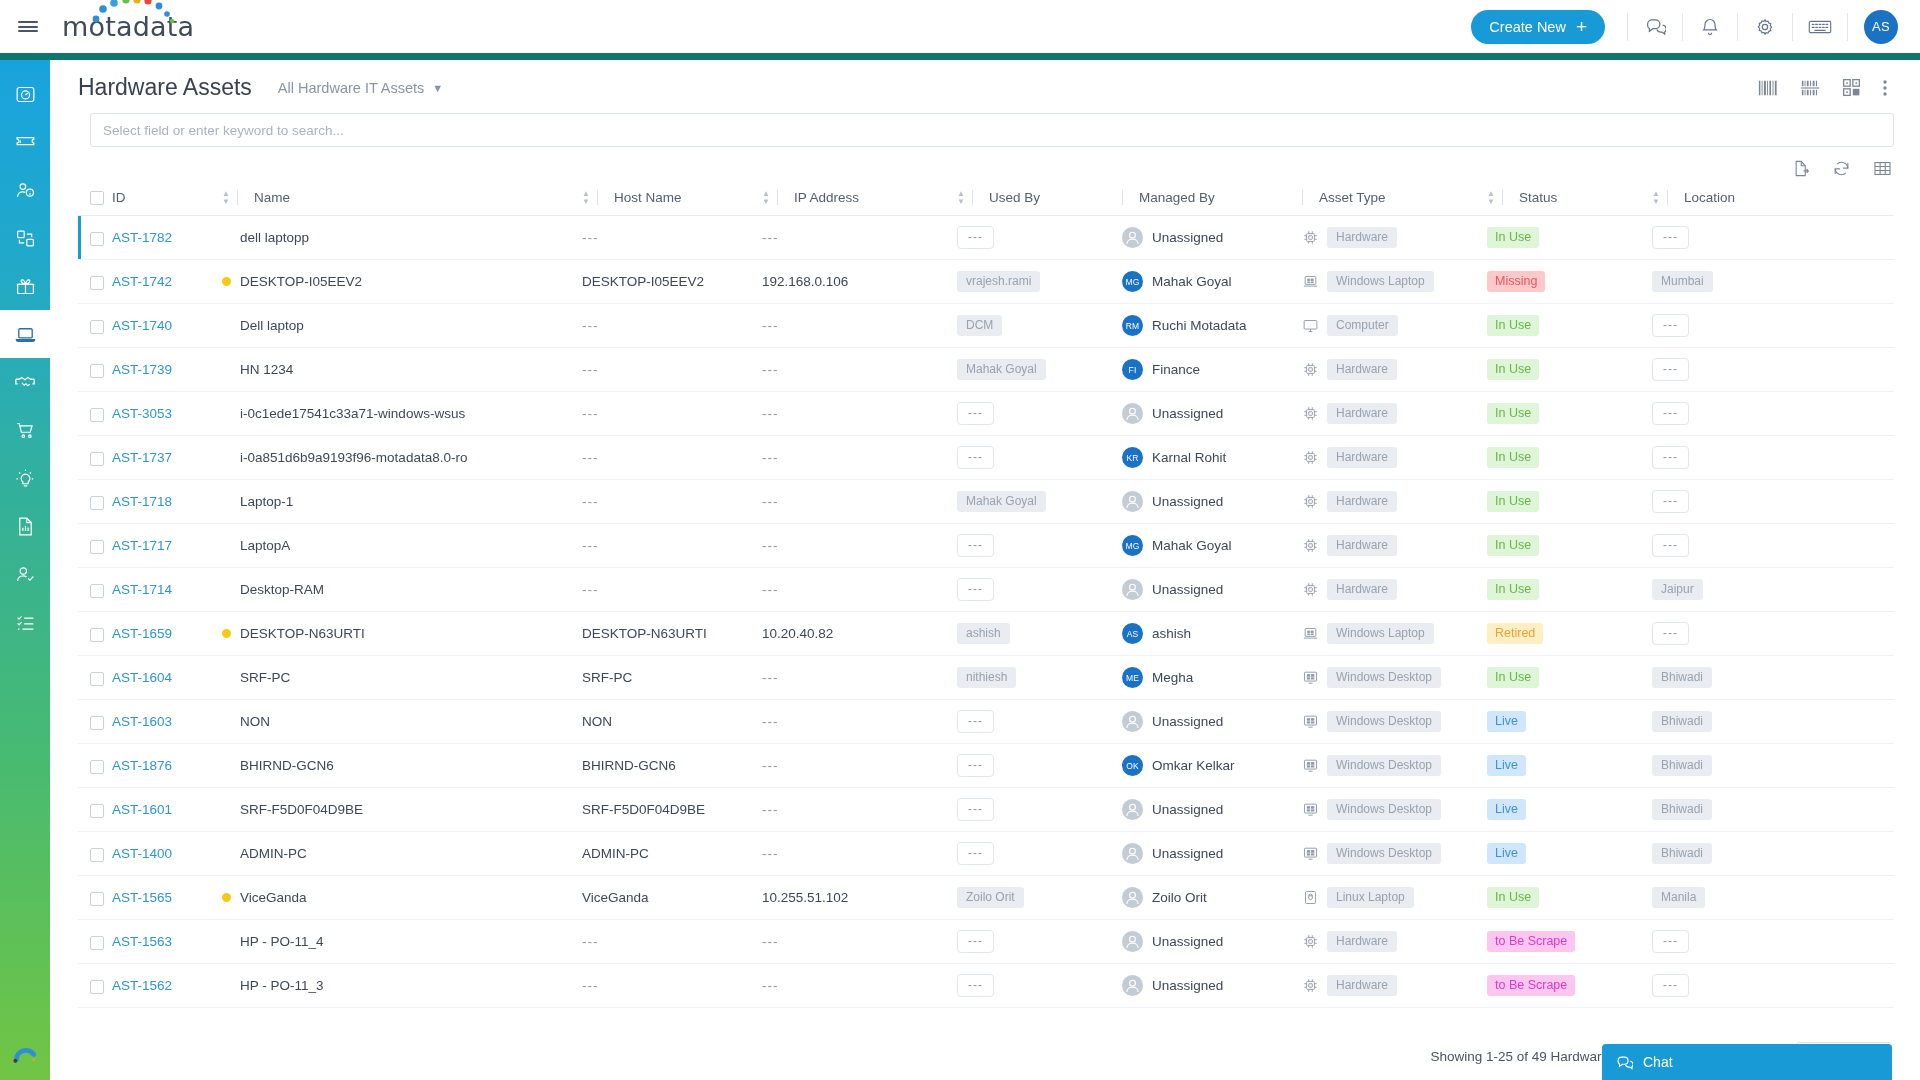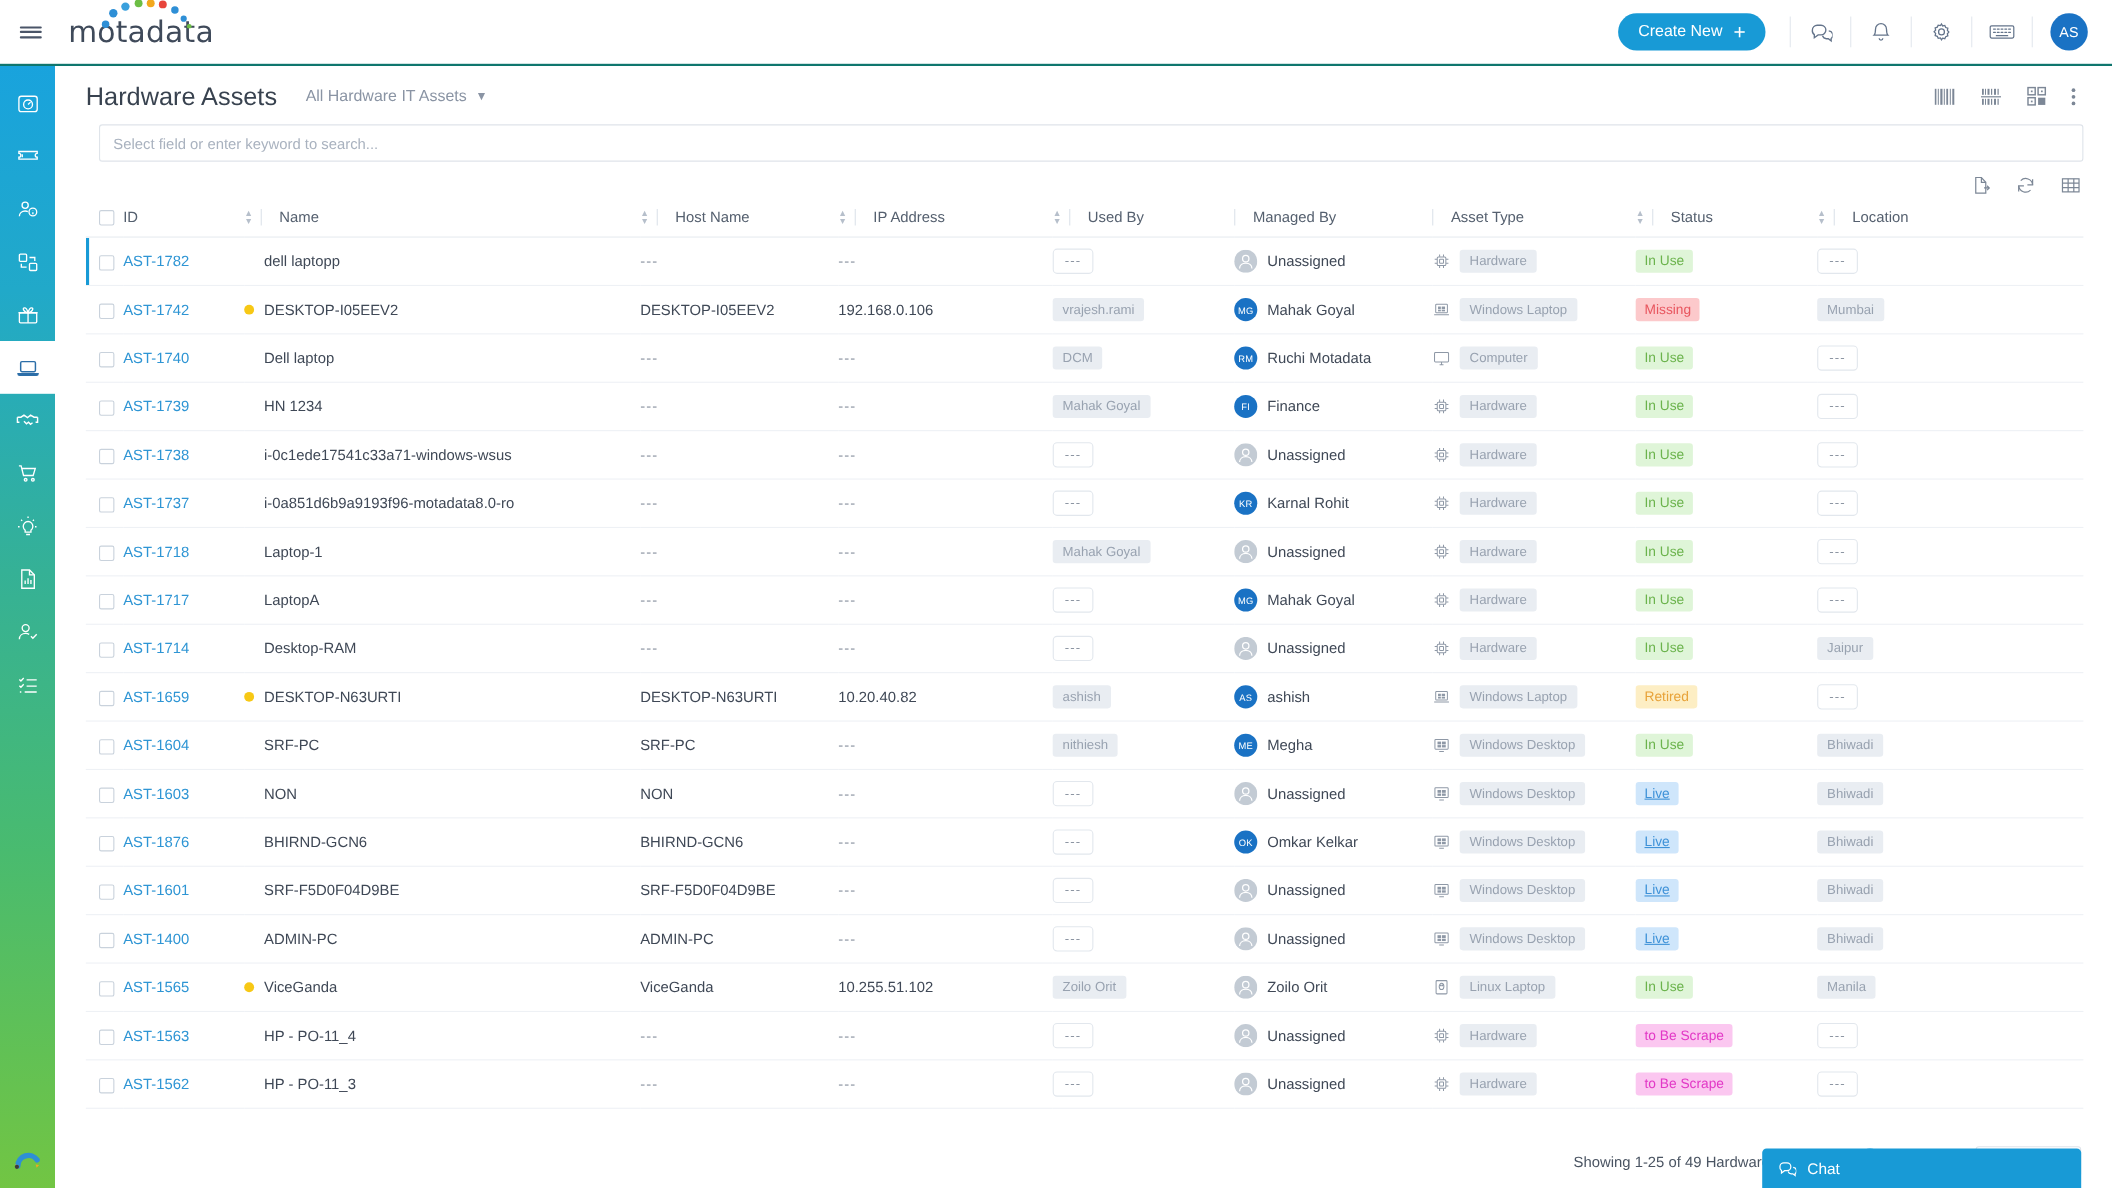--- a/index.html
+++ b/index.html
@@ -9,21 +9,21 @@
     background: #ffffff;
     overflow: hidden;
     color: #3d4757;
   }
   #app { position: relative; width: 1920px; height: 1080px; display: flex; flex-direction: column; }
 
   
   .topbar {
     height: 60px; flex: 0 0 60px; background: #fff;
     display: flex; align-items: center;
-    border-bottom: 2px solid #0f766e;
+    border-bottom: 7px solid #0f766e;
     position: relative; z-index: 40;
   }
   .hamburger { width: 56px; display:flex; align-items:center; justify-content:center; cursor:pointer; }
   .hamburger span { display:block; width:20px; height:2px; background:#4a5568; margin:2.5px 0; border-radius:2px; }
   .brand { display:flex; align-items:flex-end; margin-left: 6px; position: relative; }
   .brand-word { font-size: 27px; letter-spacing: .2px; color:#3f4a5a; font-family:"DejaVu Sans", sans-serif; font-weight:400; line-height:1; }
   .dotarc { position:absolute; left: 28px; top: -16px; width: 92px; height: 26px; }
   .topbar-spacer { flex: 1 1 auto; }
   .create-new {
     background:#189ad6; color:#fff; border:none; border-radius:20px;
@@ -127,21 +127,21 @@
 
   .type-cell { display:flex; align-items:center; gap:8px; }
   .type-icon { color:#8e98a6; display:flex; flex:0 0 17px; }
 
   .status {
     display:inline-block; font-size:12.5px; padding:3px 8px; border-radius:3px; line-height:15px; white-space:nowrap;
   }
   .st-inuse   { background:#dff5d8; color:#6bb34c; }
   .st-missing { background:#fcc9cb; color:#e8565f; }
   .st-retired { background:#fdeec4; color:#e8a33a; }
-  .st-live    { background:#cfe6fb; color:#3f92d8;text-decoration:underline; }
+  .st-live    { background:#cfe6fb; color:#3f92d8; }
   .st-scrape  { background:#fbc7f0; color:#e238c6; }
 
   
   .footer {
     flex:0 0 48px; display:flex; align-items:center; justify-content:flex-end;
     gap:10px; padding: 0 28px 0 0; font-size:13.5px; color:#4a5462;
   }
   .pg-arrow { width:22px; height:24px; display:flex; align-items:center; justify-content:center; color:#9aa4b1; cursor:pointer; font-size:14px; }
   .pg-num {
     min-width:24px; height:24px; border-radius:12px; display:flex; align-items:center; justify-content:center;
@@ -638,21 +638,21 @@
                       </svg>
                     </span>
                     <span class="chip">Hardware</span>
                   </div>
                 </td>
                 <td><span class="status st-inuse">In Use</span></td>
                 <td><span class="chip-empty">---</span></td>
               </tr>
               <tr class="row">
                 <td><span class="cb" style="margin-left:12px"></span></td>
-                <td><span class="id-link">AST-1738</span></td>
+                <td><span class="id-link">AST-3053</span></td>
                 <td>
                   <div class="name-cell name-indent">
                     <span>i-0c1ede17541c33a71-windows-wsus</span>
                   </div>
                 </td>
                 <td><span class="dash">---</span></td>
                 <td><span class="dash">---</span></td>
                 <td><span class="chip-empty">---</span></td>
                 <td>
                   <div class="mgr-cell">

